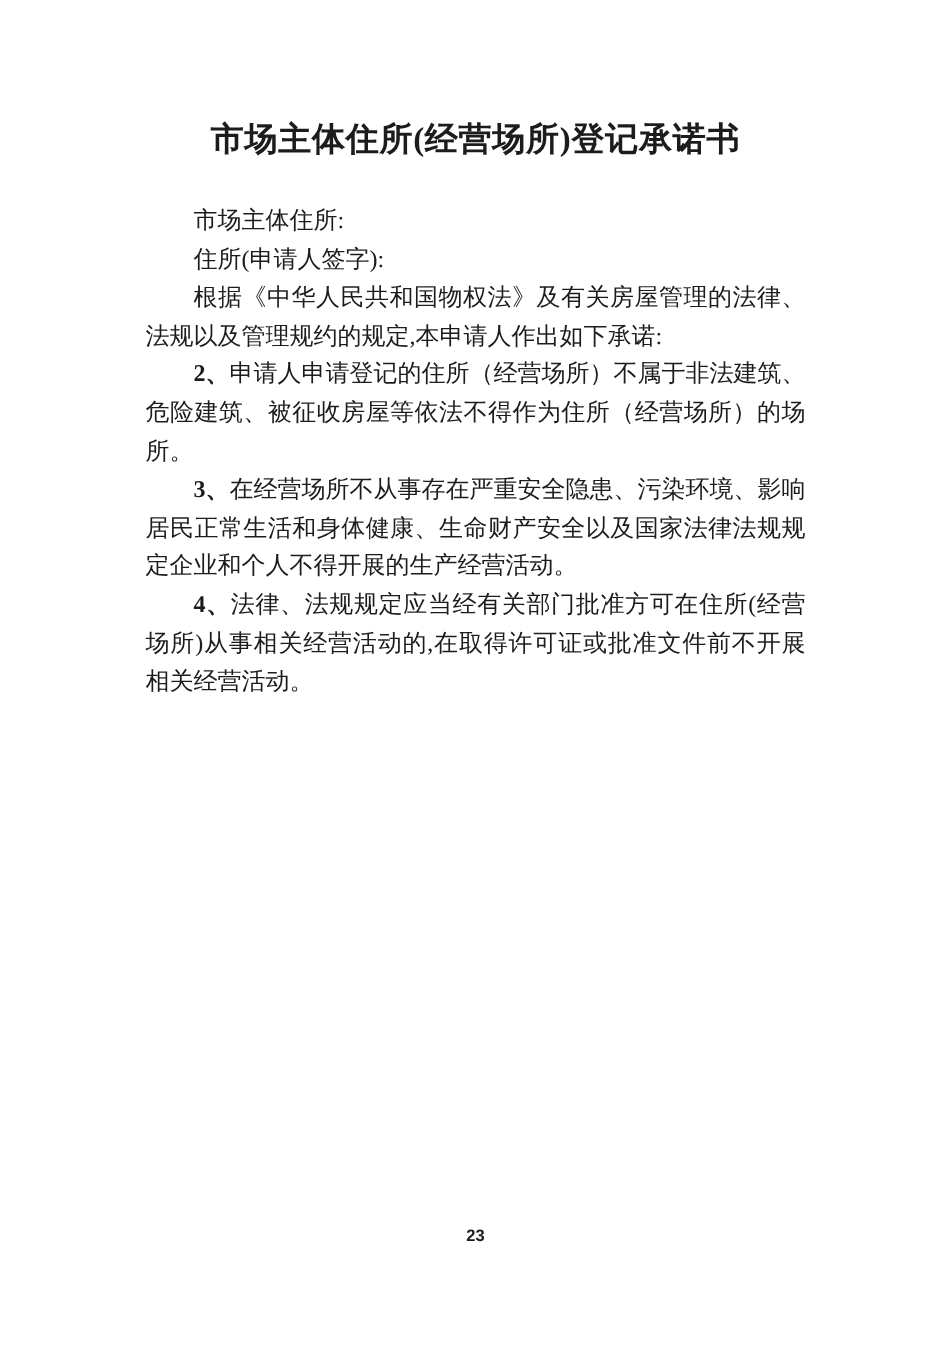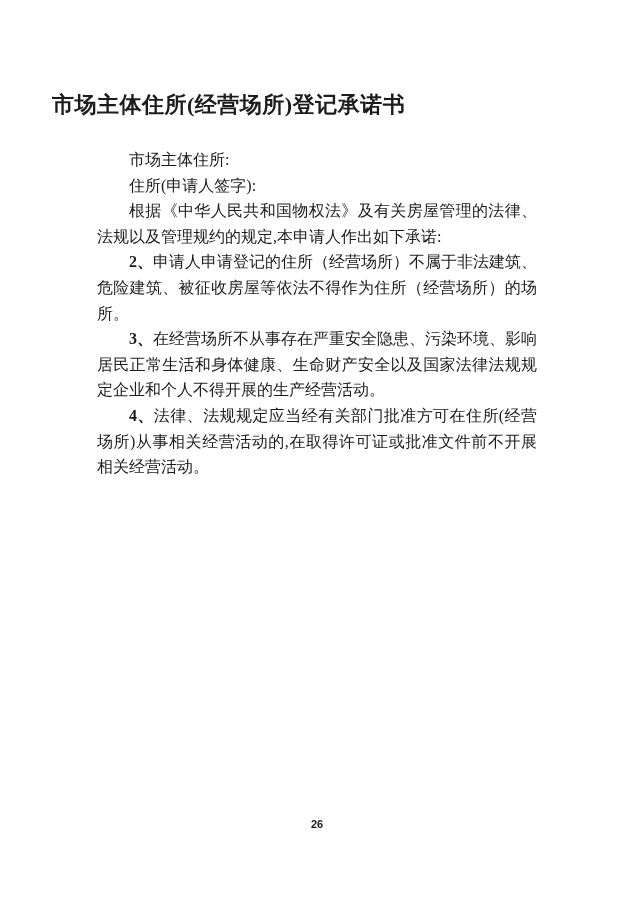--- a/index.html
+++ b/index.html
@@ -2,21 +2,21 @@
 <html><head>
 <meta charset="utf-8">
 <style>
   html,body{margin:0;padding:0;background:#e8e8e8;}
   .page{
     width:634px;height:898px;margin:0 auto;background:#ffffff;color:#1c1c1c;
     font-family:"Liberation Serif","DejaVu Serif",serif;
     position:relative;overflow:hidden;box-sizing:border-box;
   }
   .title{
-    margin:12px;padding:81px 40px 0 40px;
+    margin:0;padding:81px 40px 0 40px;text-align:center;
     font-size:22px;line-height:24px;font-weight:bold;letter-spacing:0.5px;
   }
   .content{
     margin:30px 97px 0 97px;width:440px;
     font-size:16px;line-height:25.6px;
     text-align:justify;text-justify:inter-character;
   }
   p.para{margin:0;text-indent:2em;}
   .num{font-weight:bold;}
   .spacer{height:25.6px;}
@@ -50,15 +50,15 @@
 
     <p class="para"><span class="num">4、</span><span>法律、法规规定应当经有关部门批准方可在住所(经营场所)从事相关经营活动的,在取得许可证或批准文件前不开展相关经营活动。</span></p>
 
 
     <div class="spacer"></div>
 
 
 
   </div>
 
-  <div class="page-number">26</div>
+  <div class="page-number">23</div>
 
 </div>
 
 </body></html>

